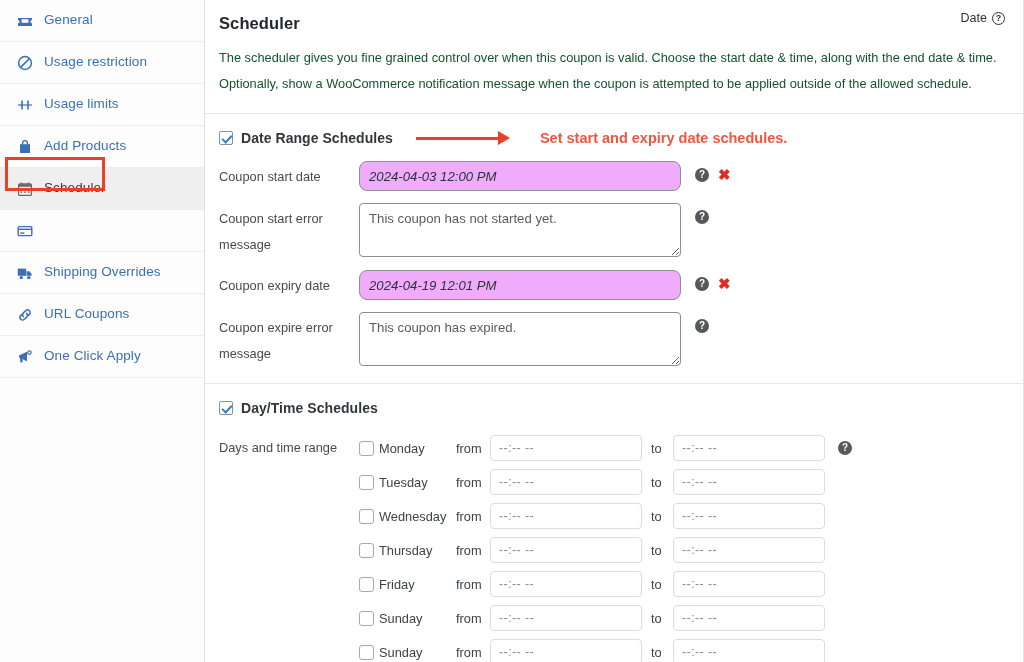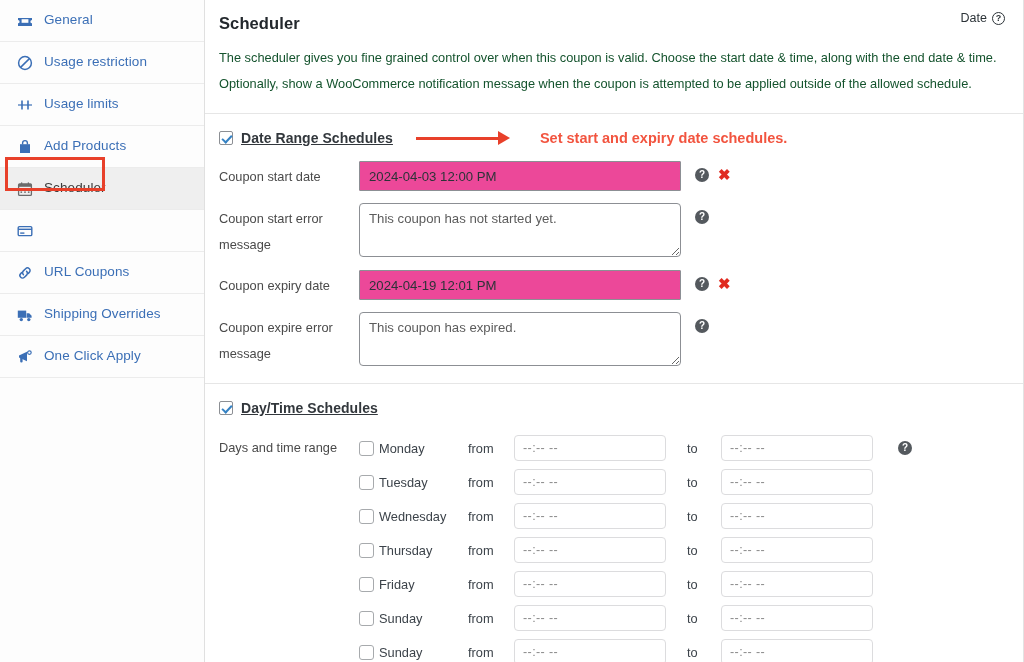--- a/index.html
+++ b/index.html
@@ -113,21 +113,20 @@
     align-items: center;
     gap: 8px;
     margin-bottom: 13px;
     min-height: 20px;
   }
   .section-title {
     font-size: 14px;
     font-weight: bold;
     color: #32373c;
     letter-spacing: 0.05px;
-    text-decoration: underline;
   }
 
   
   .cb {
     width: 14px; height: 14px;
     flex: 0 0 14px;
     border: 1px solid #8c8f94;
     border-radius: 2px;
     background: #fff;
     position: relative;
@@ -186,27 +185,28 @@
     font-size: 12.8px;
     color: #4a4a4a;
     line-height: 26px;
     padding-top: 3px;
   }
   .field-col { flex: 0 0 322px; }
   input.text-field {
     width: 322px;
     height: 30px;
     border: 1px solid #8c8f94;
-    border-radius: 1px;
+    border-radius: 8px;
     padding: 0 9px;
     font-family: "Liberation Sans", sans-serif;
     font-size: 13.2px;
     color: #2c3338;
-    background: #ec4899;
+    background: #f0abfc;
     outline: none;
+    font-style: italic;
   }
   textarea.text-area {
     width: 322px;
     height: 54px;
     border: 1px solid #8c8f94;
     border-radius: 4px;
     padding: 6px 9px;
     font-family: "Liberation Sans", sans-serif;
     font-size: 13.2px;
     color: #5c5c5c;
@@ -251,21 +251,20 @@
     width: 140px; flex: 0 0 140px;
     font-size: 12.8px;
     color: #4a4a4a;
     padding-top: 9px;
   }
   .day-rows { flex: 1; }
   .day-row {
     display: flex;
     align-items: center;
     height: 34px;
-    gap: 12px;
   }
   .day-check {
     width: 76px;
     flex: 0 0 76px;
     display: flex; align-items: center; gap: 5px;
   }
   .day-name {
     font-size: 12.8px;
     color: #3c434a;
     white-space: nowrap;
@@ -368,38 +367,38 @@
             <svg width="16" height="16" viewBox="0 0 16 16">
               <rect x="1.2" y="3.6" width="13.6" height="9" rx="1.2" fill="none" stroke="#3b6fb6" stroke-width="1.4"></rect>
               <rect x="1.2" y="5.6" width="13.6" height="1.4" fill="#3b6fb6"></rect>
               <rect x="3.2" y="9.4" width="4.2" height="1.4" fill="#3b6fb6"></rect>
             </svg>
           </span>
         </div>
         <div class="nav-item">
           <span class="nav-icon">
             <svg width="16" height="16" viewBox="0 0 16 16">
+              <path fill="#3b6fb6" d="M0.8 3.6h8.4v7.2H0.8z"></path>
+              <path fill="#3b6fb6" d="M9.6 6.2h2.6l2.4 2.6v2h-5z"></path>
+              <circle cx="4.3" cy="12.6" r="1.7" fill="#3b6fb6"></circle>
+              <circle cx="11.8" cy="12.6" r="1.7" fill="#3b6fb6"></circle>
+            </svg>
+          </span>
+          <span class="nav-label">Shipping Overrides</span>
+        </div>
+        <div class="nav-item">
+          <span class="nav-icon">
+            <svg width="16" height="16" viewBox="0 0 16 16">
               <g fill="none" stroke="#3b6fb6" stroke-width="1.5" stroke-linecap="round">
                 <path d="M6.4 9.6a2.6 2.6 0 010-3.7l2.2-2.2a2.6 2.6 0 013.7 3.7l-1 1"></path>
                 <path d="M9.6 6.4a2.6 2.6 0 010 3.7l-2.2 2.2a2.6 2.6 0 01-3.7-3.7l1-1"></path>
               </g>
             </svg>
           </span>
           <span class="nav-label">URL Coupons</span>
-        </div>
-        <div class="nav-item">
-          <span class="nav-icon">
-            <svg width="16" height="16" viewBox="0 0 16 16">
-              <path fill="#3b6fb6" d="M0.8 3.6h8.4v7.2H0.8z"></path>
-              <path fill="#3b6fb6" d="M9.6 6.2h2.6l2.4 2.6v2h-5z"></path>
-              <circle cx="4.3" cy="12.6" r="1.7" fill="#3b6fb6"></circle>
-              <circle cx="11.8" cy="12.6" r="1.7" fill="#3b6fb6"></circle>
-            </svg>
-          </span>
-          <span class="nav-label">Shipping Overrides</span>
         </div>
         <div class="nav-item">
           <span class="nav-icon">
             <svg width="16" height="16" viewBox="0 0 16 16">
               <path fill="#3b6fb6" d="M2 6.6l8-3.8v9.4L2 8.6z"></path>
               <rect x="3.2" y="8.2" width="2.4" height="5.4" rx="1.1" fill="#3b6fb6"></rect>
               <circle cx="12.4" cy="3.6" r="1.8" fill="none" stroke="#3b6fb6" stroke-width="1.2"></circle>
             </svg>
           </span>
           <span class="nav-label">One Click Apply</span>

